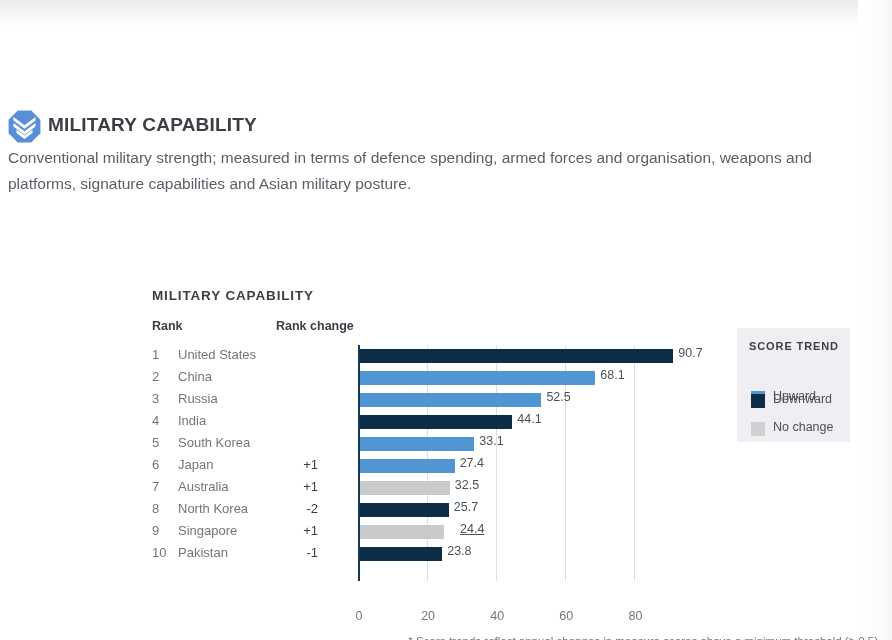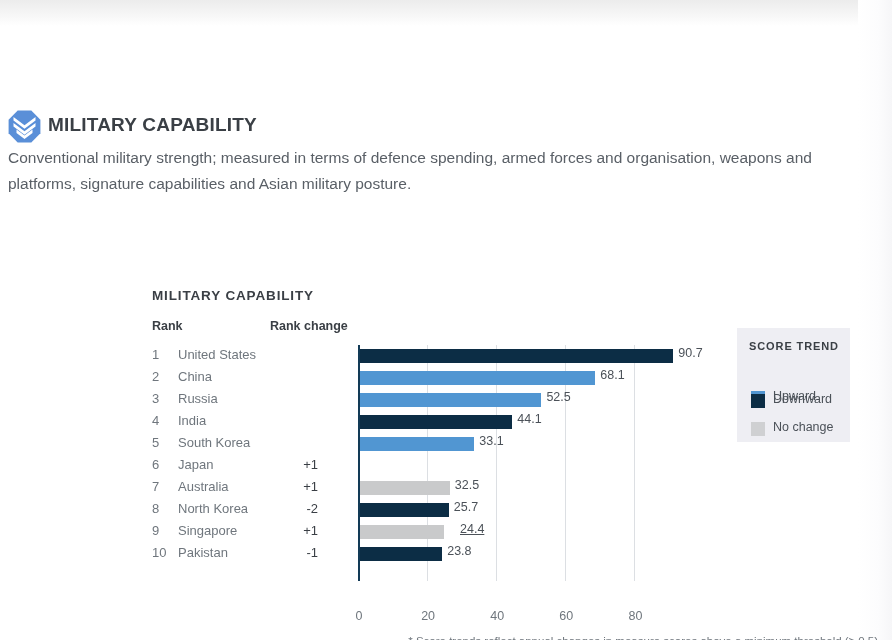--- a/index.html
+++ b/index.html
@@ -50,21 +50,21 @@
   }
   .chart-title{
     font-size:13.5px;font-weight:bold;letter-spacing:.85px;
     color:#3a3f45;margin:0 0 16px 0;
   }
   .cols{position:relative;}
   .col-head{
     position:absolute;top:0;font-size:12.5px;font-weight:bold;color:#3a3f45;
   }
   .col-head.rank{left:0;}
-  .col-head.change{left:118px;text-align:right;}
+  .col-head.change{left:124px;text-align:right;}
 
   
   .rows{position:relative;margin-top:0;}
   .row{
     position:relative;height:22px;
   }
   .r-rank{
     position:absolute;left:0;top:2px;width:22px;
     font-size:13px;color:#6f767d;text-align:left;
   }
@@ -226,20 +226,24 @@
           <div class="blabel" style="left: 186.387px;">52.5</div>
         </div>
         <div class="barrow" style="top: 66px; width: 482px;">
           <div class="bar down" style="width: 152.365px;"></div>
           <div class="blabel" style="left: 157.365px;">44.1</div>
         </div>
         <div class="barrow" style="top: 88px; width: 482px;">
           <div class="bar up" style="width: 114.361px;"></div>
           <div class="blabel" style="left: 119.361px;">33.1</div>
         </div>
+        <div class="barrow" style="top: 110px; width: 482px;">
+          <div class="bar up" style="width: 94.667px;"></div>
+          <div class="blabel" style="left: 99.667px;">27.4</div>
+        </div>
         <div class="barrow" style="top: 132px; width: 482px;">
           <div class="bar none" style="width: 89.83px;"></div>
           <div class="blabel" style="left: 94.83px;">32.5</div>
         </div>
         <div class="barrow" style="top: 154px; width: 482px; text-align: right;">
           <div class="bar down" style="width: 88.7935px;"></div>
           <div class="blabel" style="left: 93.7935px;">25.7</div>
         </div>
         <div class="barrow" style="top: 176px; width: 482px;">
           <div class="bar none" style="width: 84.302px;"></div>

